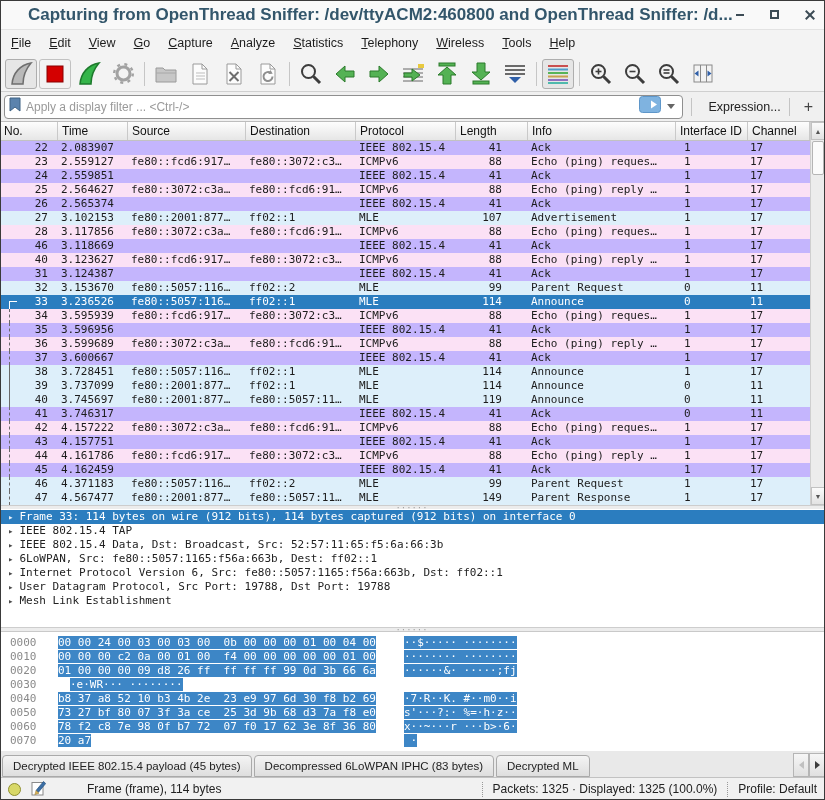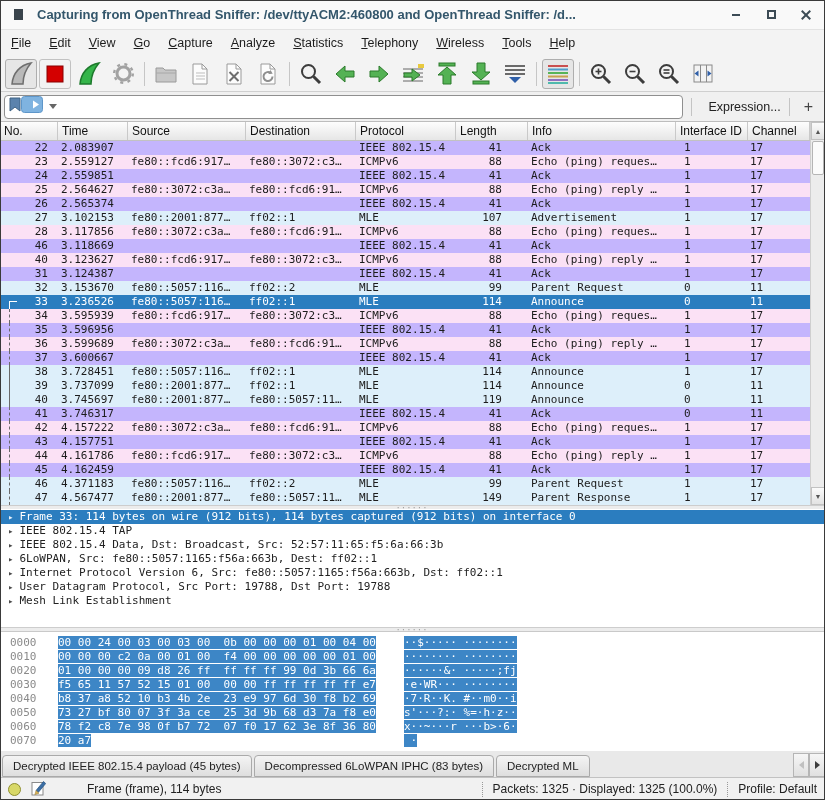--- a/index.html
+++ b/index.html
@@ -4,21 +4,21 @@
 <style>
   * { margin:0; padding:0; box-sizing:border-box; }
   html,body { width:825px; height:800px; overflow:hidden; }
   body { font-family:"Liberation Sans", sans-serif; background:#f3f3f3; position:relative; }
   #win { width:825px; height:800px; display:flex; flex-direction:column; position:relative; }
   #win::after { content:""; position:absolute; inset:0; box-shadow:inset 0 0 0 1px #3a3a3a; pointer-events:none; }
 
   
   .titlebar { height:30px; background:#f9f9f9; display:flex; align-items:center; border-bottom:1px solid #e3e3e3; flex:0 0 auto; }
   .appicon { width:9px; height:11px; background:#39434b; margin-left:14px; }
-  .title { font-size:13px; font-weight:bold; color:#33566b; margin-left:14px; white-space:nowrap; }
+  .title { font-size:17px; font-weight:bold; color:#33566b; margin-left:14px; white-space:nowrap; }
   .wctrls { margin-left:auto; display:flex; align-items:center; gap:21px; padding-right:12px; }
   .wbtn { width:14px; height:14px; display:flex; align-items:center; justify-content:center; position:relative; }
   .min-glyph { width:8px; height:2px; background:#3c4b55; }
   .max-glyph { width:9px; height:9px; border:2px solid #3c4b55; }
   .x1,.x2 { position:absolute; width:12px; height:2px; background:#3c4b55; top:6px; left:1px; }
   .x1 { transform:rotate(45deg);} .x2 { transform:rotate(-45deg);}
 
   
   .menubar { height:26px; background:#f3f3f3; display:flex; align-items:center; padding-left:2px; flex:0 0 auto; }
   .menu-item { font-size:12.5px; color:#1c1c1c; padding:0 9px; line-height:26px; }
@@ -344,20 +344,21 @@
       </div>
     </div>
 
   <div class="filterbar">
     <div class="filterbox">
       <span>
         <svg width="12" height="15" viewBox="0 0 12 15">
             <path d="M1 1 h10 v13 l-5 -4 -5 4 Z" fill="#5b83ad" stroke="#3e6284"></path>
           </svg>
       </span>
+      <input class="filter-input" placeholder="Apply a display filter ... &lt;Ctrl-/&gt;" style="">
       <span>
         <svg width="22" height="17" viewBox="0 0 22 17">
             <rect x="0.5" y="0.5" width="21" height="16" rx="3" fill="#7fb3e0" stroke="#5e96c9"></rect>
             <path d="M5 8.5 h7 v-4 l6 4 -6 4 v-4 h-7 Z" fill="#fff"></path>
           </svg>
       </span>
       <span class="caret"></span>
     </div>
     <div class="fsep"></div>
     <div class="expr">Expression...</div>
@@ -701,21 +702,21 @@
       <div class="dline"><span class="tri">▸</span><span>User Datagram Protocol, Src Port: 19788, Dst Port: 19788</span></div>
       <div class="dline"><span class="tri">▸</span><span>Mesh Link Establishment</span></div>
     </div>
 
   <div class="splitter"></div>
 
   <div class="hexpane">
       <div class="hexrow"><span class="hoff">0000</span><span class="hbytes"><span class="hl">00 00 24 00 03 00 03 00  0b 00 00 00 01 00 04 00</span></span><span class="habytes"><span class="hl">··$····· ········</span></span></div>
       <div class="hexrow"><span class="hoff">0010</span><span class="hbytes"><span class="hl">00 00 00 c2 0a 00 01 00  f4 00 00 00 00 00 01 00</span></span><span class="habytes"><span class="hl">········ ········</span></span></div>
       <div class="hexrow"><span class="hoff">0020</span><span class="hbytes"><span class="hl">01 00 00 00 09 d8 26 ff  ff ff ff 99 0d 3b 66 6a</span></span><span class="habytes"><span class="hl">······&amp;· ·····;fj</span></span></div>
-      <div class="hexrow"><span class="hoff">0030</span><span class="hbytes"><span class="hl">f5 65 11 57 52 15 01 00  00 00 ff ff ff ff ff e7</span></span><span class="habytes"><span class="hl">·e·WR··· ········</span></span></div>
+      <div class="hexrow"><span class="hoff">0030</span><span class="habytes"><span class="hl">·e·WR··· ········</span></span></div>
       <div class="hexrow"><span class="hoff">0040</span><span class="hbytes"><span class="hl">b8 37 a8 52 10 b3 4b 2e  23 e9 97 6d 30 f8 b2 69</span></span><span class="habytes"><span class="hl">·7·R··K. #··m0··i</span></span></div>
       <div class="hexrow"><span class="hoff">0050</span><span class="hbytes"><span class="hl">73 27 bf 80 07 3f 3a ce  25 3d 9b 68 d3 7a f8 e0</span></span><span class="habytes"><span class="hl">s'···?:· %=·h·z··</span></span></div>
       <div class="hexrow"><span class="hoff">0060</span><span class="hbytes"><span class="hl">78 f2 c8 7e 98 0f b7 72  07 f0 17 62 3e 8f 36 80</span></span><span class="habytes"><span class="hl">x··~···r ···b&gt;·6·</span></span></div>
       <div class="hexrow"><span class="hoff">0070</span><span class="hbytes"><span class="hl">20 a7</span></span><span class="habytes"><span class="hl"> ·</span></span></div>
     </div>
 
   <div class="tabbar">
       <div class="btab">Decrypted IEEE 802.15.4 payload (45 bytes)</div>
       <div class="btab">Decompressed 6LoWPAN IPHC (83 bytes)</div>
       <div class="btab">Decrypted ML</div>

